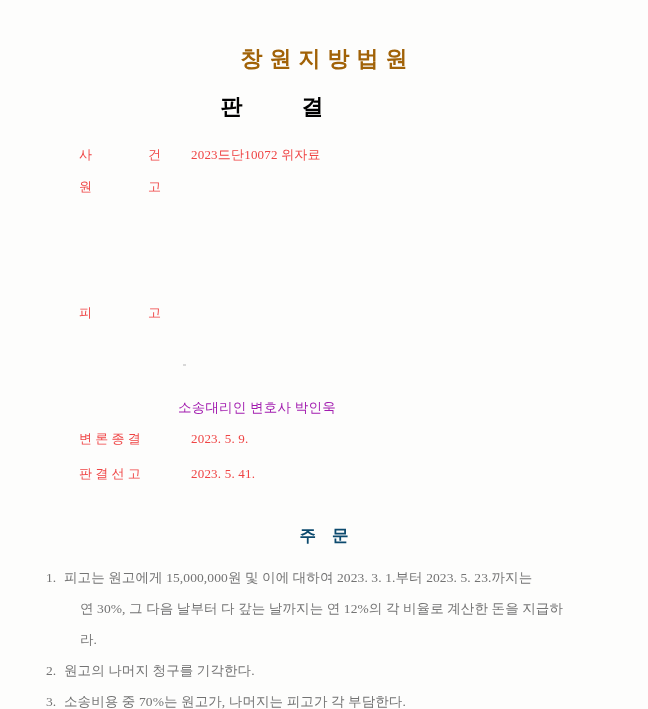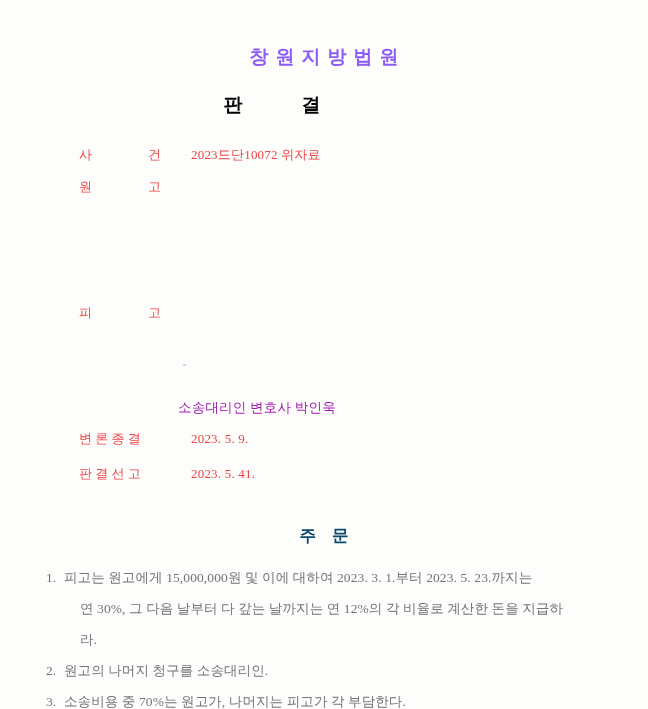--- a/index.html
+++ b/index.html
@@ -22,33 +22,33 @@
     background: #fdfdfc;
   }
 
   
   .court-title {
     position: absolute;
     top: 44px;
     left: 0;
     width: 648px;
     text-align: center;
-    font-size: 19px;
+    font-size: 22px;
     font-weight: bold;
     letter-spacing: 7px;
     text-indent: 7px;
-    color: #8b5cf6;
+    color: #a16207;
   }
   .doc-title {
     position: absolute;
     top: 92px;
     left: 0;
     width: 544px;
     text-align: center;
-    font-size: 19px;
+    font-size: 22px;
     font-weight: bold;
     letter-spacing: 7px;
     text-indent: 7px;
     color: #000;
   }
   .doc-title .sp {
     display: inline-block;
     width: 52px;
   }
 
@@ -186,21 +186,21 @@
     <div class="order-item">
       <span class="num">1.</span><span class="body">
         <span>피고는 원고에게 15,000,000원 및 이에 대하여 2023. 3. 1.부터 2023. 5. 23.까지는</span>
         <span class="cont">연 30%, 그 다음 날부터 다 갚는 날까지는 연 12%의 각 비율로 계산한 돈을 지급하</span>
         <span class="cont">라.</span>
       </span>
     </div>
 
     <div class="order-item">
       <span class="num">2.</span><span class="body">
-        <span>원고의 나머지 청구를 소송대리인.</span>
+        <span>원고의 나머지 청구를 기각한다.</span>
       </span>
     </div>
 
     <div class="order-item">
       <span class="num">3.</span><span class="body">
         <span>소송비용 중 70%는 원고가, 나머지는 피고가 각 부담한다.</span>
       </span>
     </div>
 
   </div>

